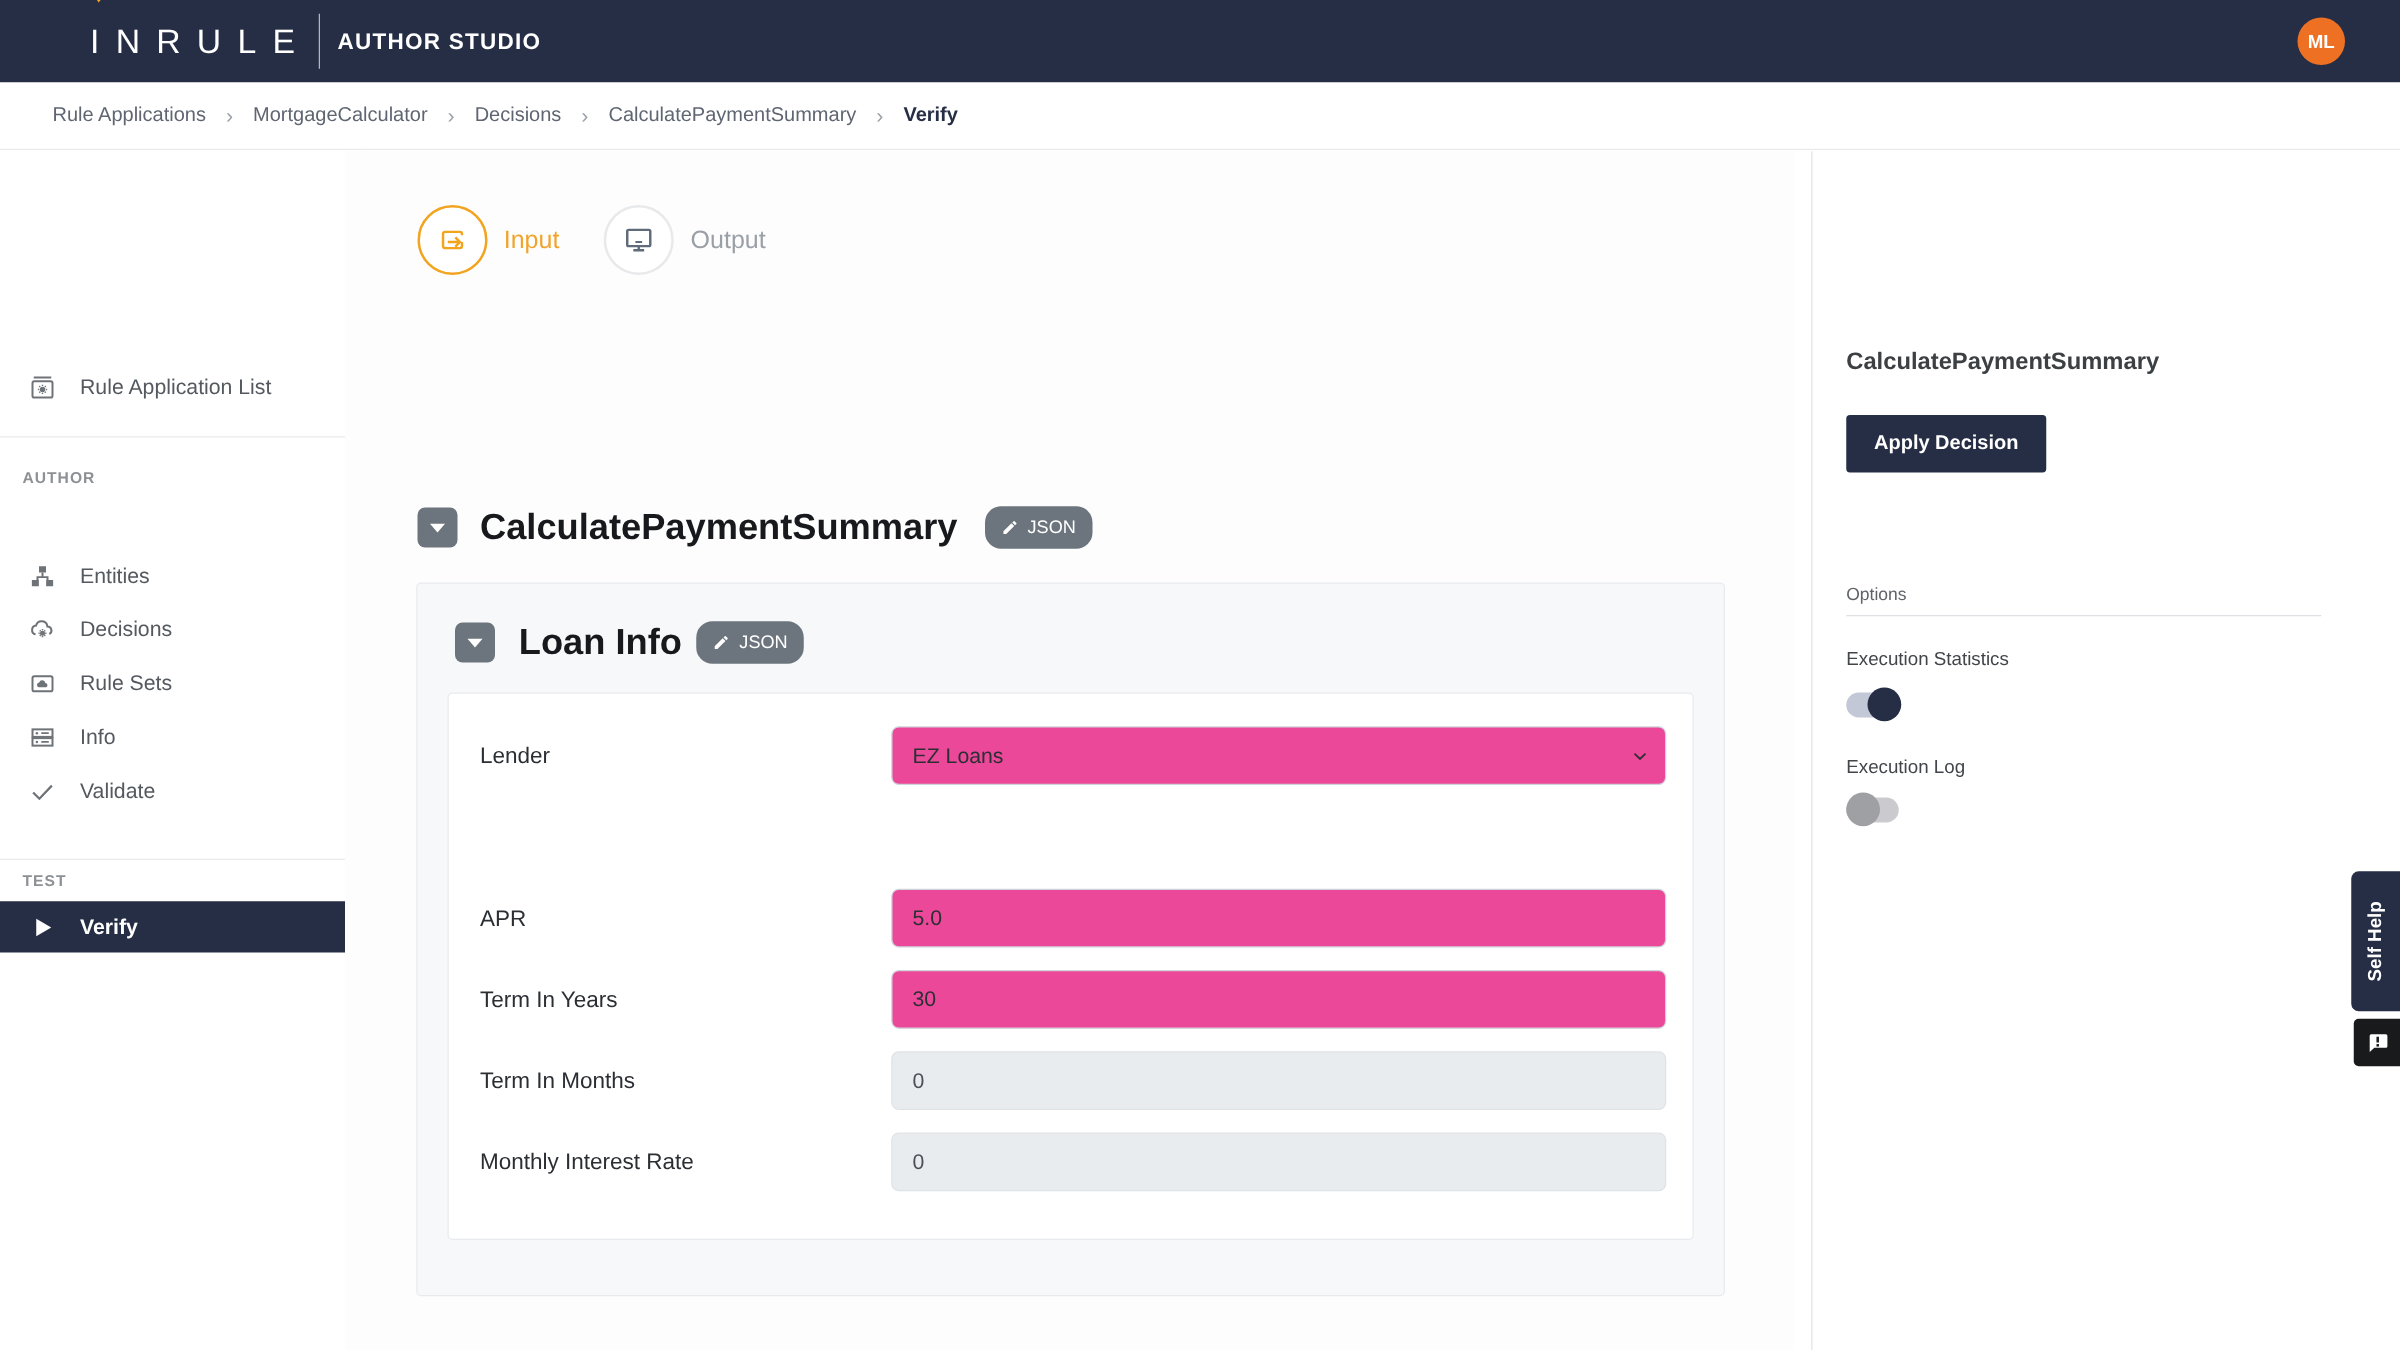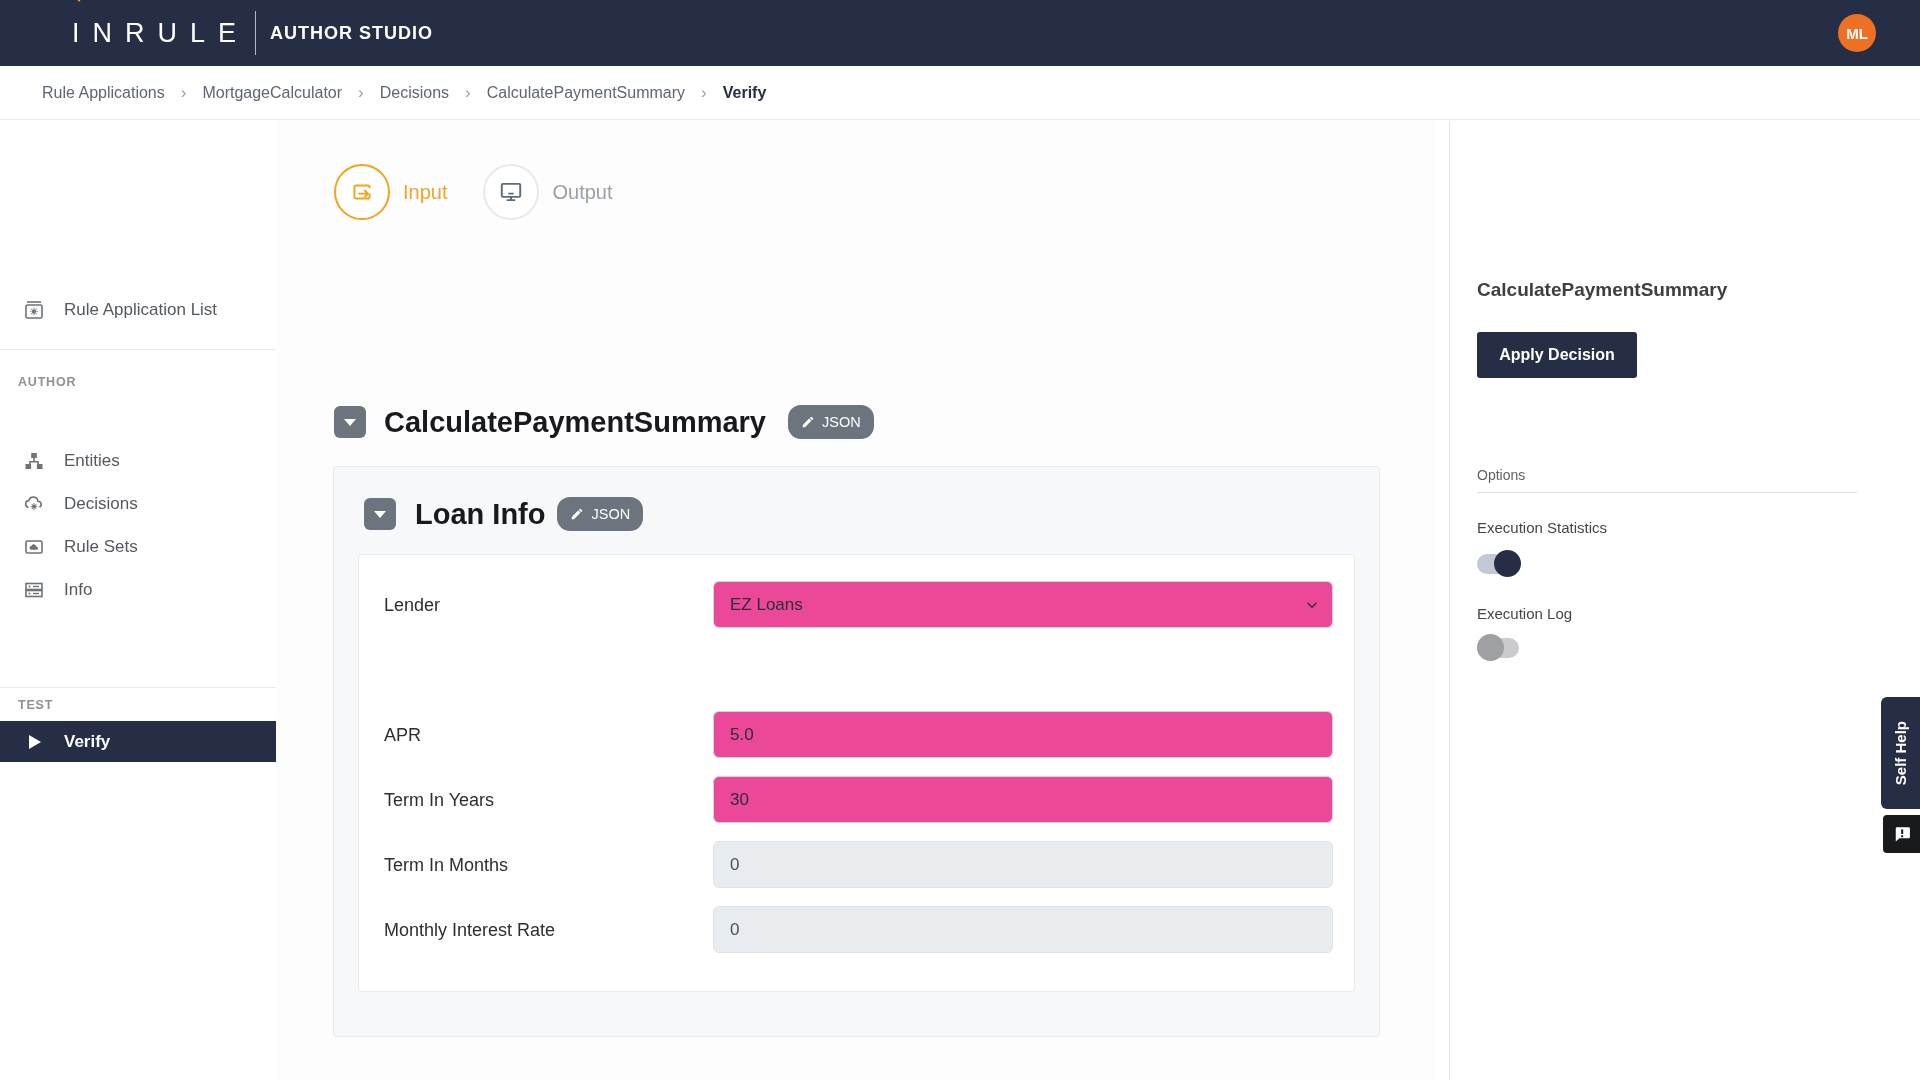--- a/index.html
+++ b/index.html
@@ -200,20 +200,28 @@
         <circle cx="7.5" cy="8.5" r="1" fill="#6e7378" stroke="none"></circle>
         <path d="M11 8.5 h6" stroke-width="1.4"></path>
         <circle cx="7.5" cy="15.5" r="1" fill="#6e7378" stroke="none"></circle>
         <path d="M11 15.5 h6" stroke-width="1.4"></path>
       </g>
         </svg>
     </span>
     <span>Info</span>
   </div>
 
+  <div class="side-item" style="top:491px;">
+    <span class="s-icon">
+      <svg width="24" height="24" viewBox="0 0 24 24">
+          <path d="M4.5 13 l5 5 L19.5 7.5" stroke="#6e7378" stroke-width="1.8" fill="none"></path>
+        </svg>
+    </span>
+    <span>Validate</span>
+  </div>
 
   <div class="side-div" style="top:566px;"></div>
   <span class="side-label" style="top:577px;">TEST</span>
 
   <div class="side-item selected" style="top:600px;">
     <span class="s-icon">
       <svg width="24" height="24" viewBox="0 0 24 24">
           <path d="M7 5 l12 7 -12 7 z" fill="#ffffff"></path>
         </svg>
     </span>

